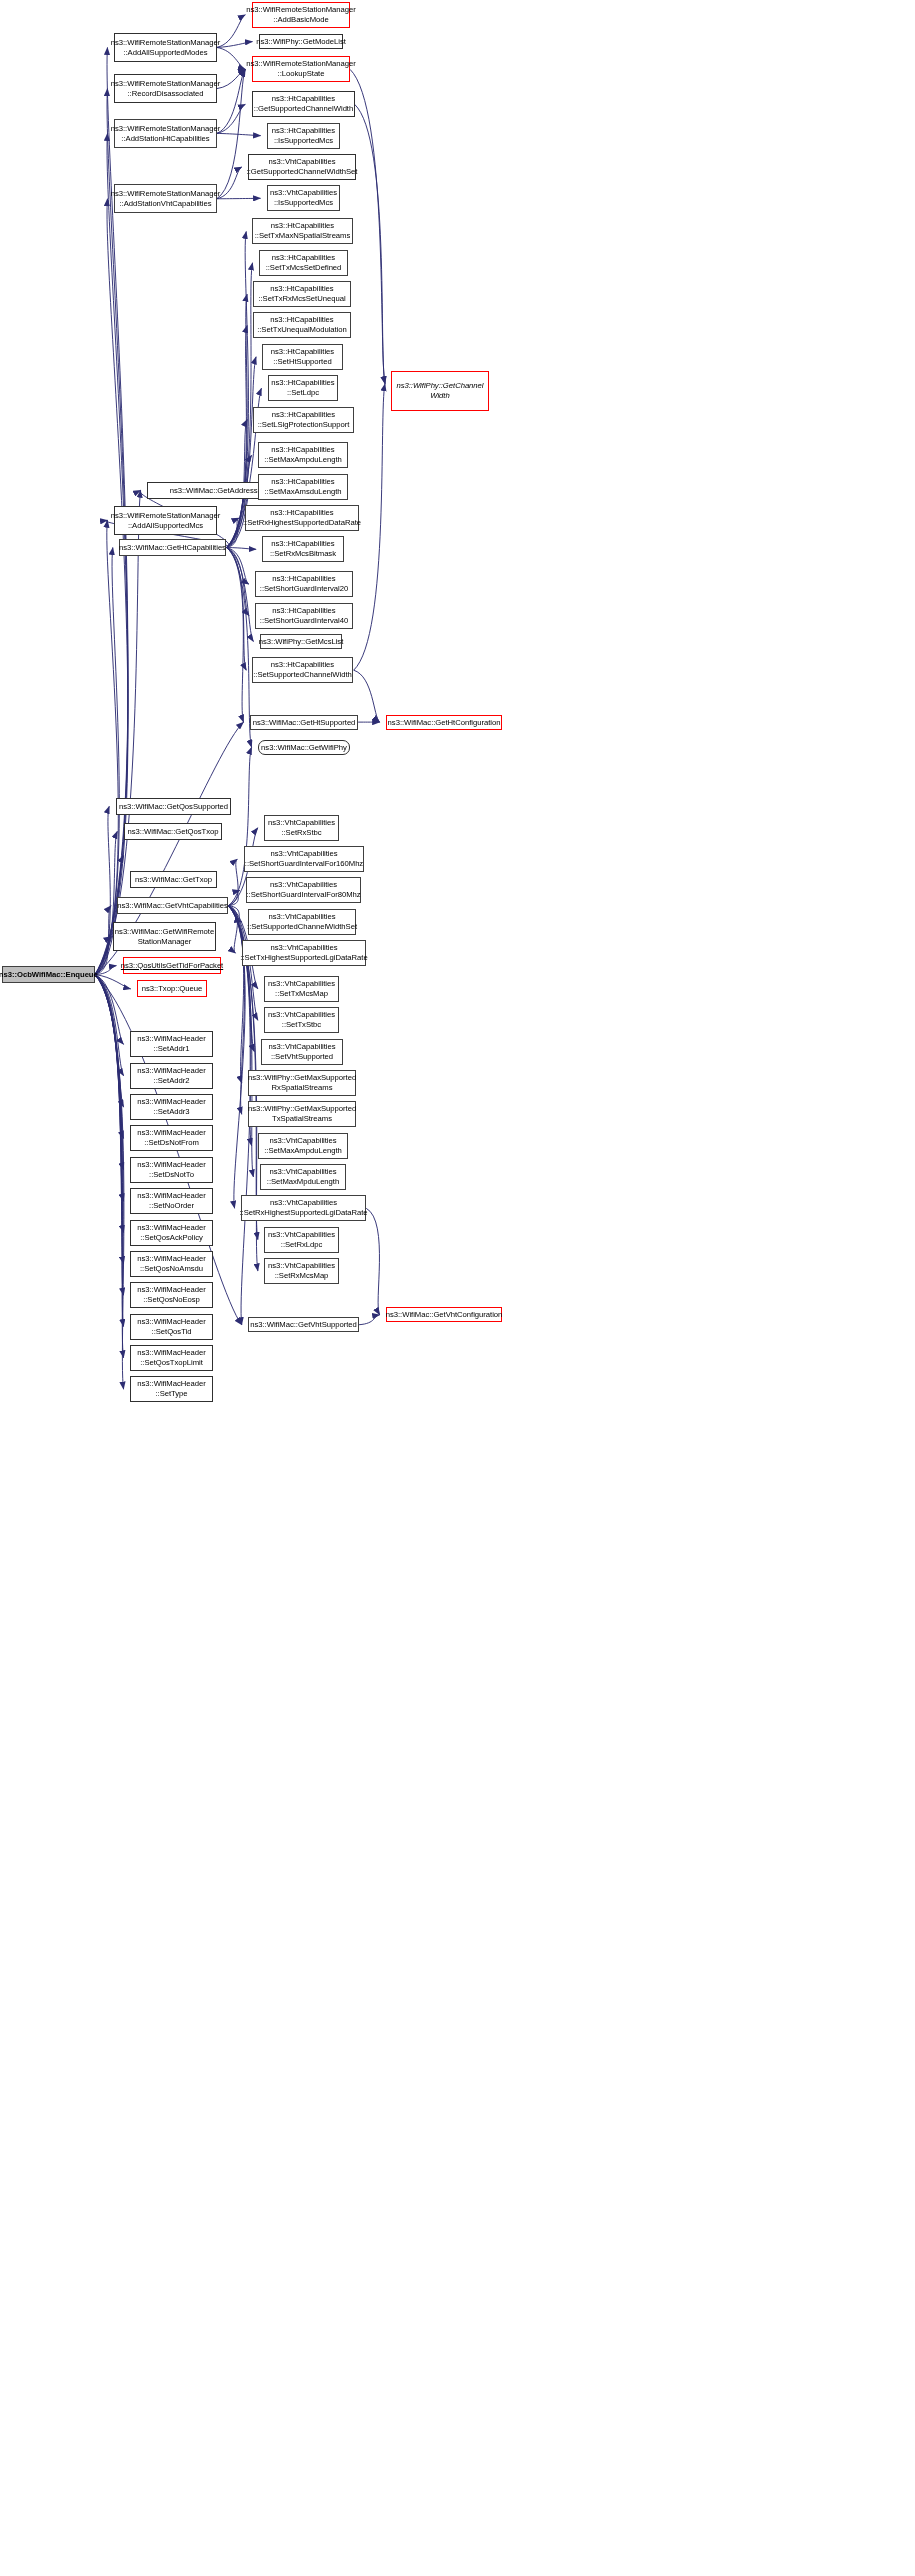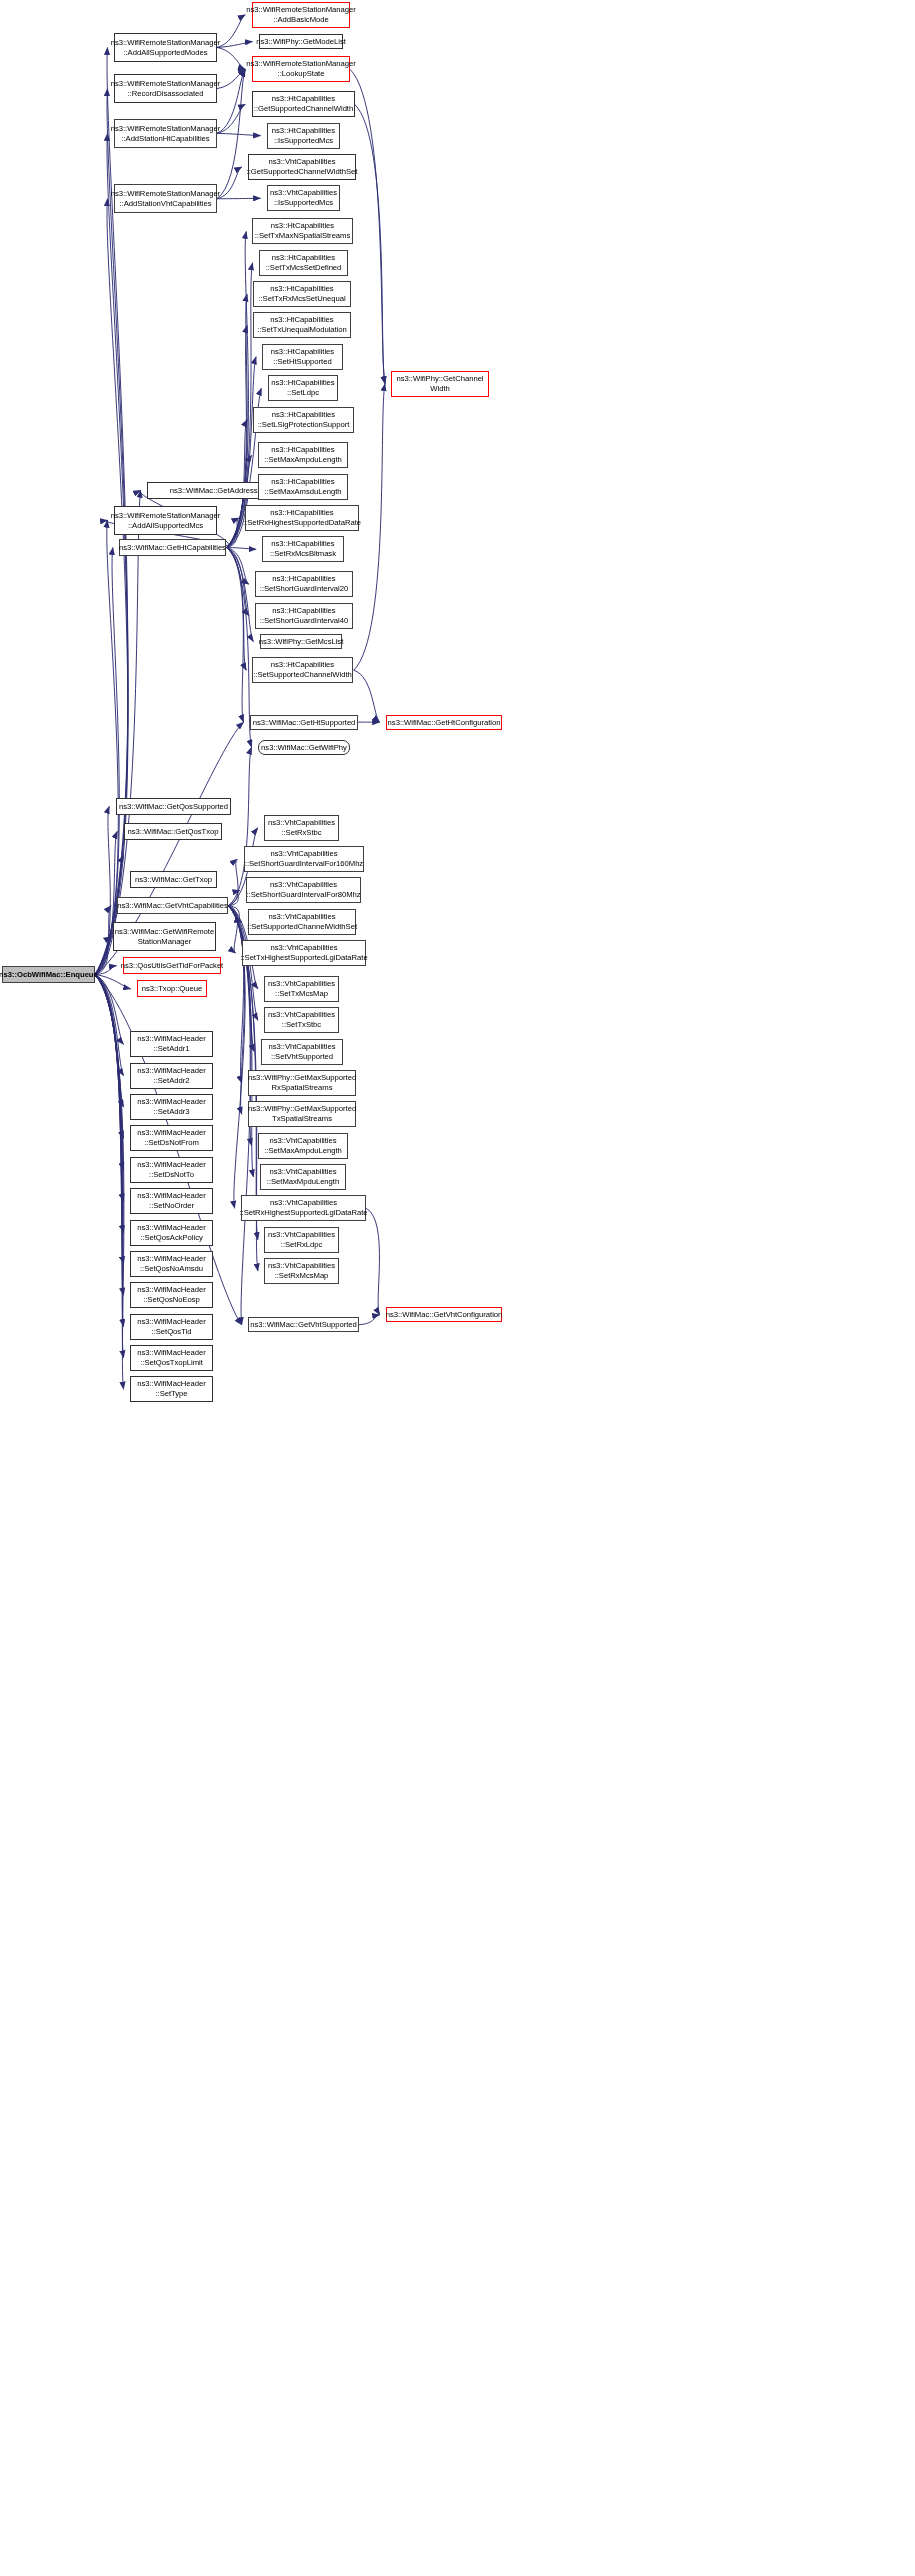--- a/index.html
+++ b/index.html
@@ -151,21 +151,21 @@
       <div class="node" style="left: 147px; top: 482px; width: 123px; height: 17px; padding-left: 12px;">ns3::WifiMac::GetAddress</div>
       <div class="node" style="left: 114px; top: 506px; width: 103px; height: 29px;">ns3::WifiRemoteStationManager
 ::AddAllSupportedMcs</div>
       <div class="node thick" style="left: 119px; top: 539px; width: 107px; height: 17px;">ns3::WifiMac::GetHtCapabilities</div>
       <div class="node" style="left: 116px; top: 798px; width: 115px; height: 17px;">ns3::WifiMac::GetQosSupported</div>
       <div class="node" style="left: 124px; top: 823px; width: 98px; height: 17px;">ns3::WifiMac::GetQosTxop</div>
       <div class="node" style="left: 130px; top: 871px; width: 87px; height: 17px;">ns3::WifiMac::GetTxop</div>
       <div class="node thick" style="left: 117px; top: 897px; width: 111px; height: 17px;">ns3::WifiMac::GetVhtCapabilities</div>
       <div class="node" style="left: 113px; top: 922px; width: 103px; height: 29px;">ns3::WifiMac::GetWifiRemote
 StationManager</div>
-      <div class="node red" style="left: 123px; top: 957px; width: 98px; height: 17px;">ns3::QosUtilsGetTidForPacket</div>
+      <div class="node red" style="left: 123px; top: 957px; width: 98px; height: 17px; text-decoration: underline;">ns3::QosUtilsGetTidForPacket</div>
       <div class="node red" style="left: 137px; top: 980px; width: 70px; height: 17px;">ns3::Txop::Queue</div>
       <div class="node" style="left: 130px; top: 1031px; width: 83px; height: 26px;">ns3::WifiMacHeader
 ::SetAddr1</div>
       <div class="node" style="left: 130px; top: 1063px; width: 83px; height: 26px;">ns3::WifiMacHeader
 ::SetAddr2</div>
       <div class="node" style="left: 130px; top: 1094px; width: 83px; height: 26px;">ns3::WifiMacHeader
 ::SetAddr3</div>
       <div class="node" style="left: 130px; top: 1125px; width: 83px; height: 26px;">ns3::WifiMacHeader
 ::SetDsNotFrom</div>
       <div class="node" style="left: 130px; top: 1157px; width: 83px; height: 26px;">ns3::WifiMacHeader
@@ -252,19 +252,19 @@
 ::SetMaxAmpduLength</div>
       <div class="node thick" style="left: 260px; top: 1164px; width: 86px; height: 26px;">ns3::VhtCapabilities
 ::SetMaxMpduLength</div>
       <div class="node thick" style="left: 241px; top: 1195px; width: 125px; height: 26px;">ns3::VhtCapabilities
 ::SetRxHighestSupportedLgiDataRate</div>
       <div class="node thick" style="left: 264px; top: 1227px; width: 75px; height: 26px;">ns3::VhtCapabilities
 ::SetRxLdpc</div>
       <div class="node thick" style="left: 264px; top: 1258px; width: 75px; height: 26px;">ns3::VhtCapabilities
 ::SetRxMcsMap</div>
       <div class="node thick" style="left: 248px; top: 1317px; width: 111px; height: 15px;">ns3::WifiMac::GetVhtSupported</div>
-      <div class="node red" style="left: 391px; top: 371px; width: 98px; height: 26px;">ns3::WifiPhy::GetChannel
+      <div class="node red" style="left: 391px; top: 371px; width: 98px; height: 40px; font-style: italic;">ns3::WifiPhy::GetChannel
 Width</div>
       <div class="node red" style="left: 386px; top: 715px; width: 116px; height: 15px;">ns3::WifiMac::GetHtConfiguration</div>
       <div class="node red" style="left: 386px; top: 1307px; width: 116px; height: 15px;">ns3::WifiMac::GetVhtConfiguration</div>
     </div>
 </div>
 
 
 </body></html>

